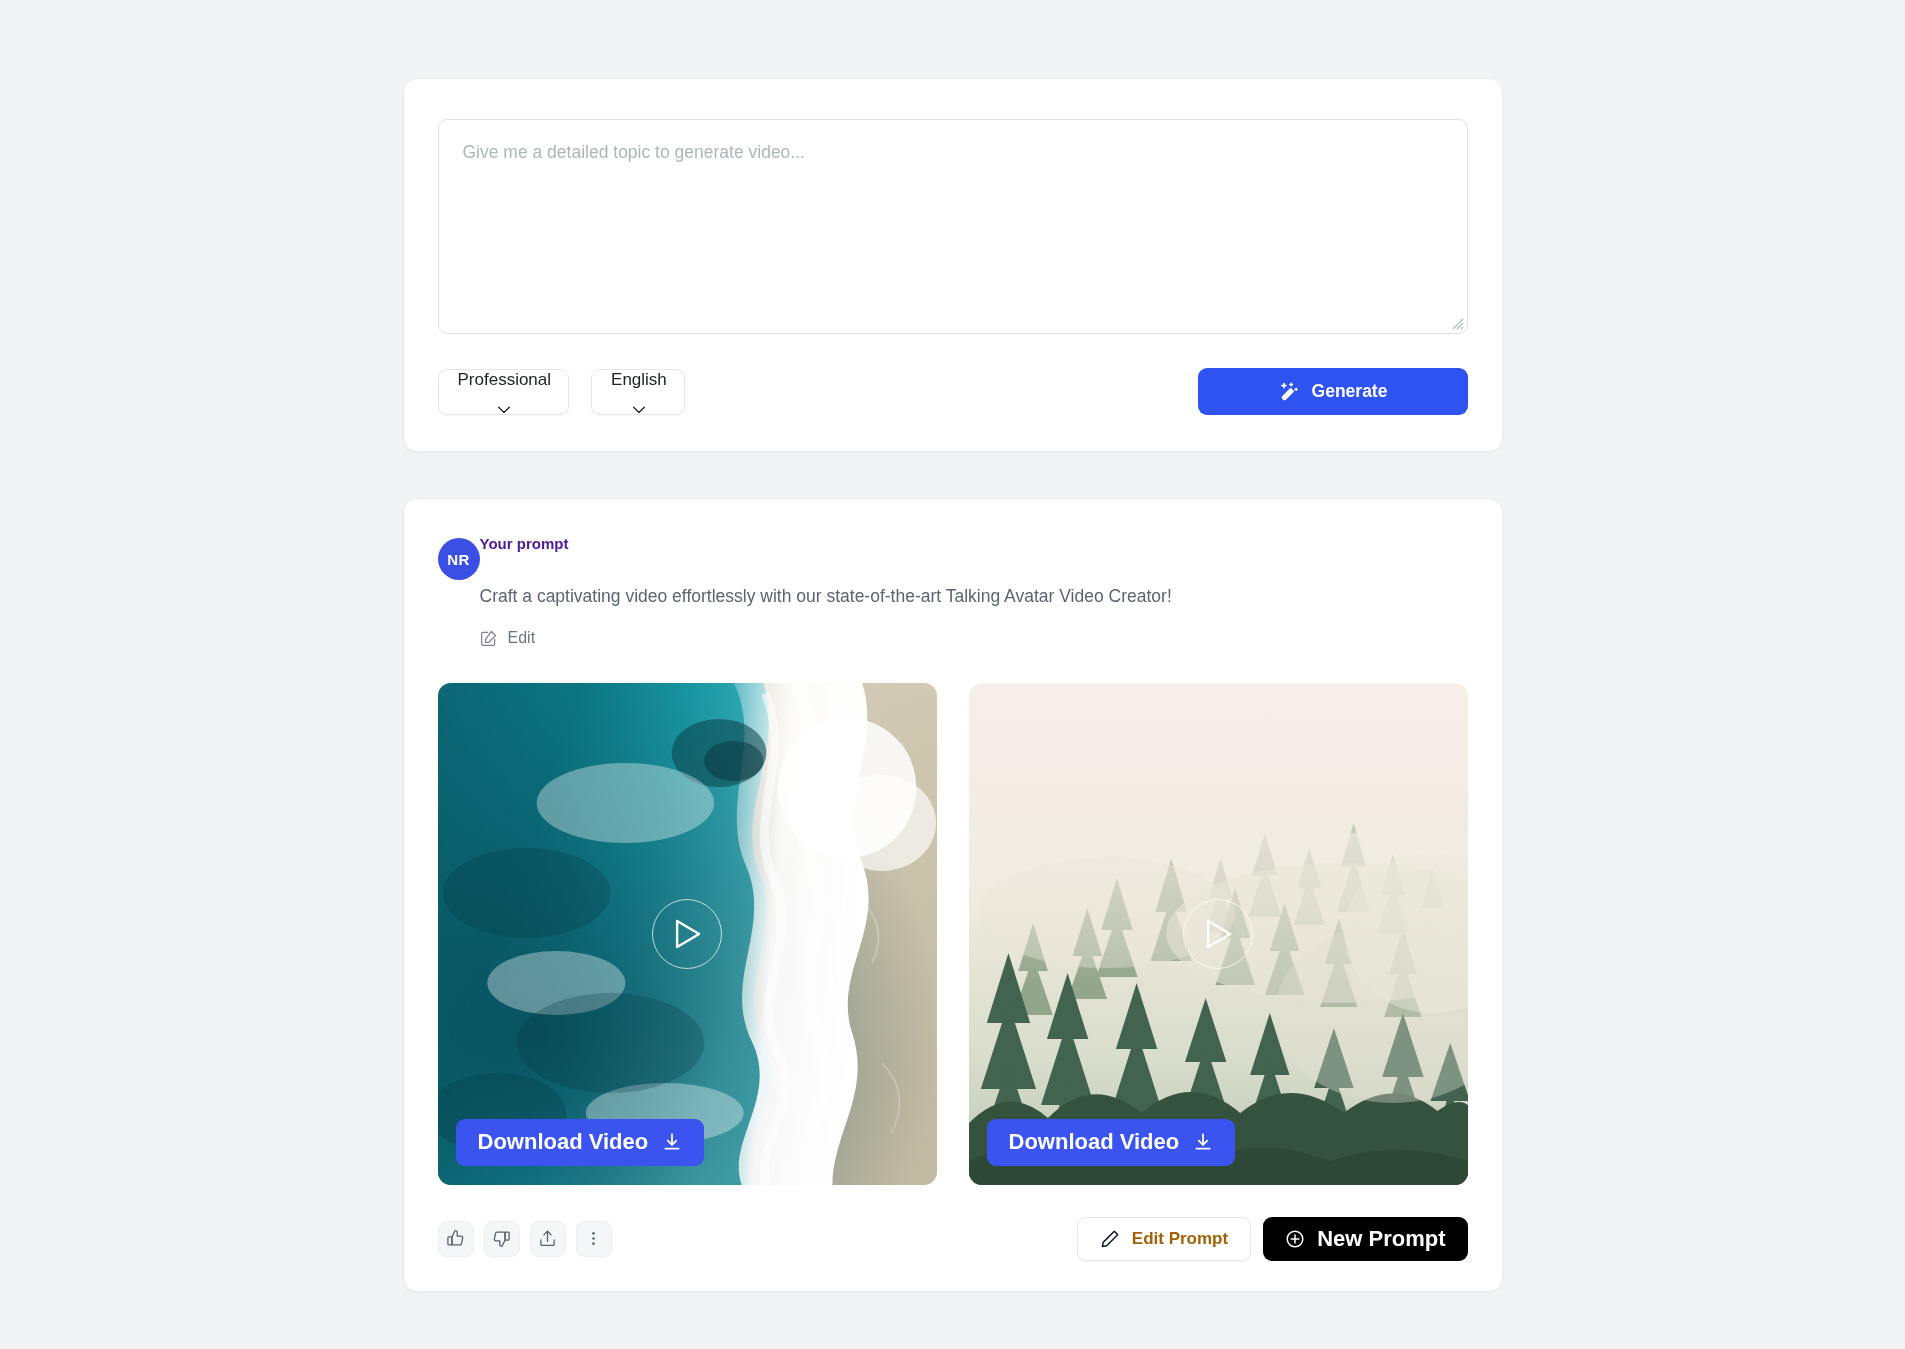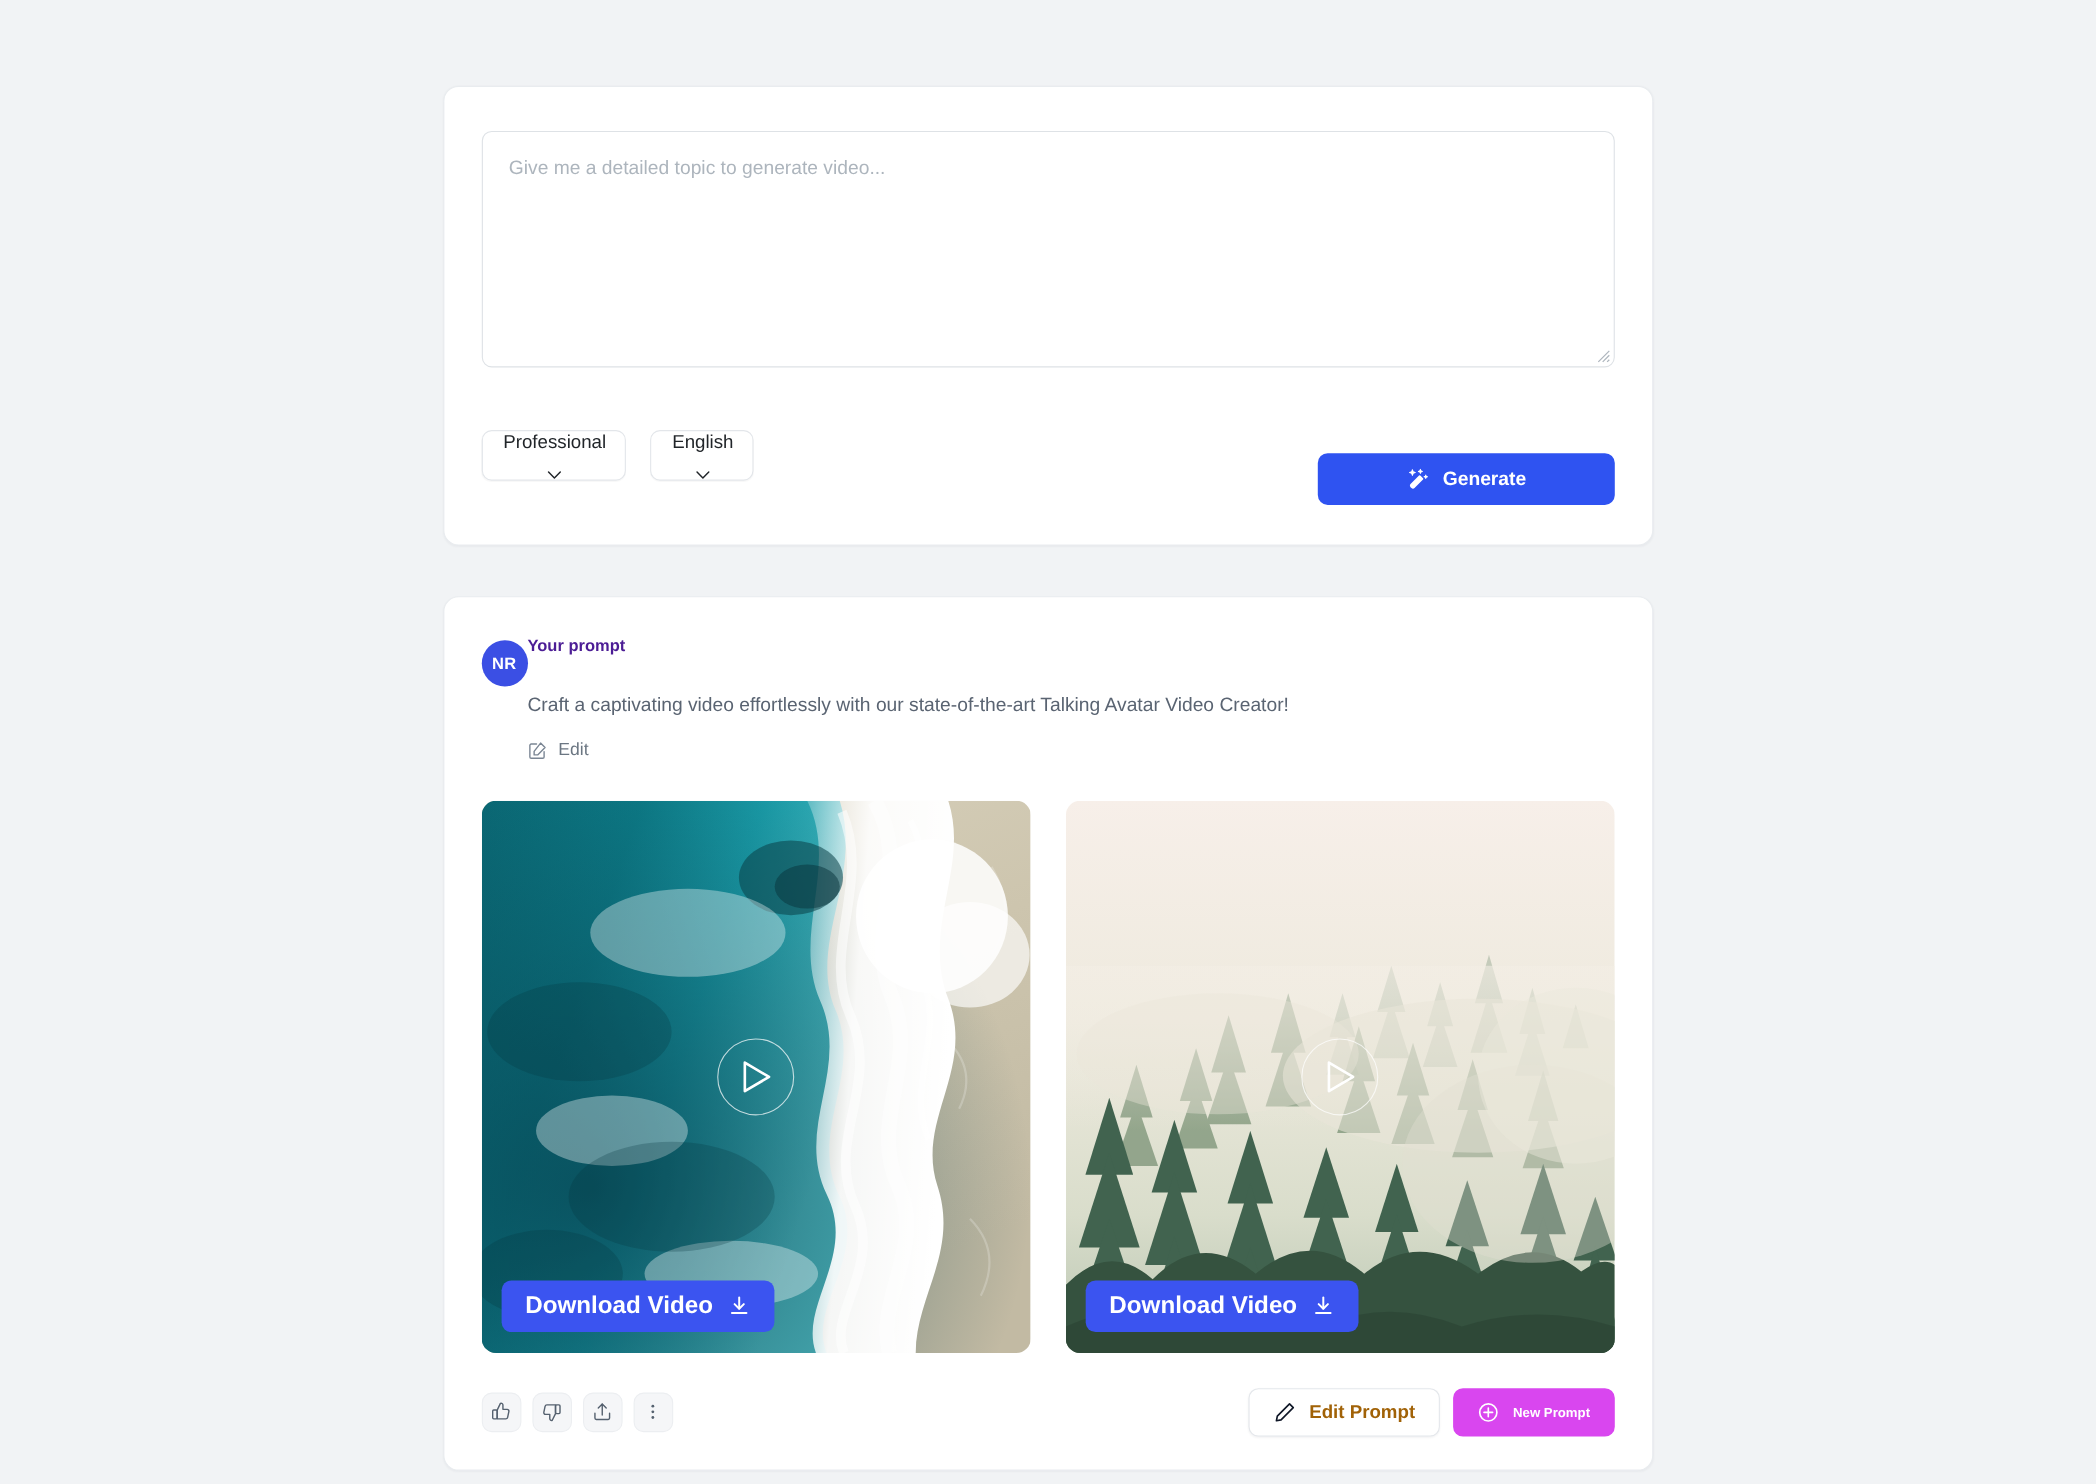--- a/index.html
+++ b/index.html
@@ -94,21 +94,20 @@
     border-radius: 9px;
     color: #fff;
     font-size: 17.5px;
     font-weight: 700;
     display: inline-flex;
     align-items: center;
     justify-content: center;
     gap: 13px;
     cursor: pointer;
     font-family: "Liberation Sans", sans-serif;
-    margin-top: 44px;
   }
 
   
   .result {
     margin-top: 46px;
     padding: 36px 34px 30px 34px;
   }
 
   .prompt-head { display: flex; }
 
@@ -232,25 +231,25 @@
     align-items: center;
     gap: 12px;
     padding: 0 22px;
     cursor: pointer;
     font-family: "Liberation Sans", sans-serif;
     box-shadow: 0 1px 2px rgba(16,24,40,.05);
     white-space: nowrap;
   }
   .btn-dark {
     height: 44px;
-    background: #d946ef;
+    background: #000000;
     border: none;
     border-radius: 9px;
     color: #fff;
-    font-size: 12px;
+    font-size: 22px;
     font-weight: 700;
     display: inline-flex;
     align-items: center;
     gap: 12px;
     padding: 0 22px;
     cursor: pointer;
     font-family: "Liberation Sans", sans-serif;
     white-space: nowrap;
   }
 </style>

